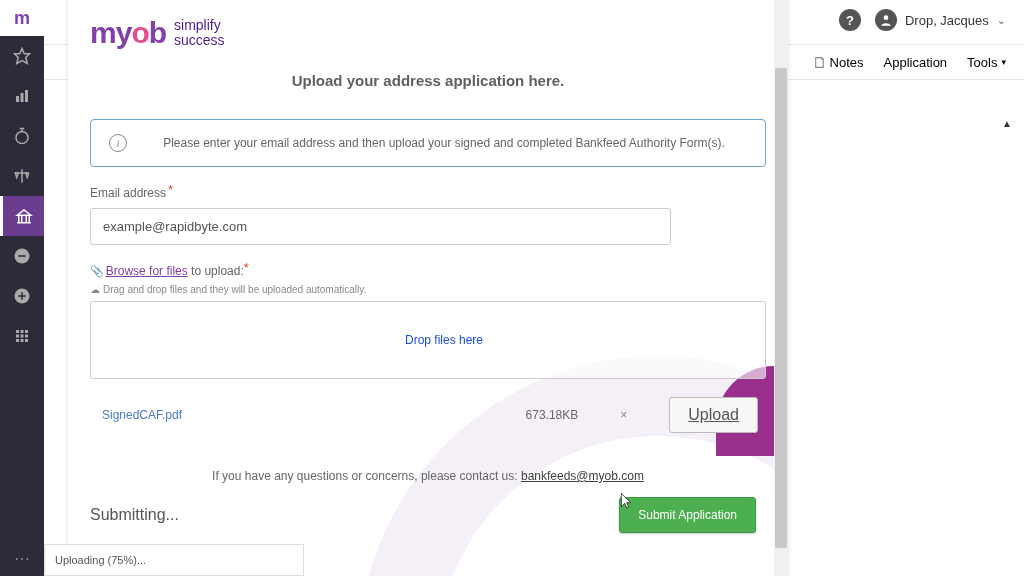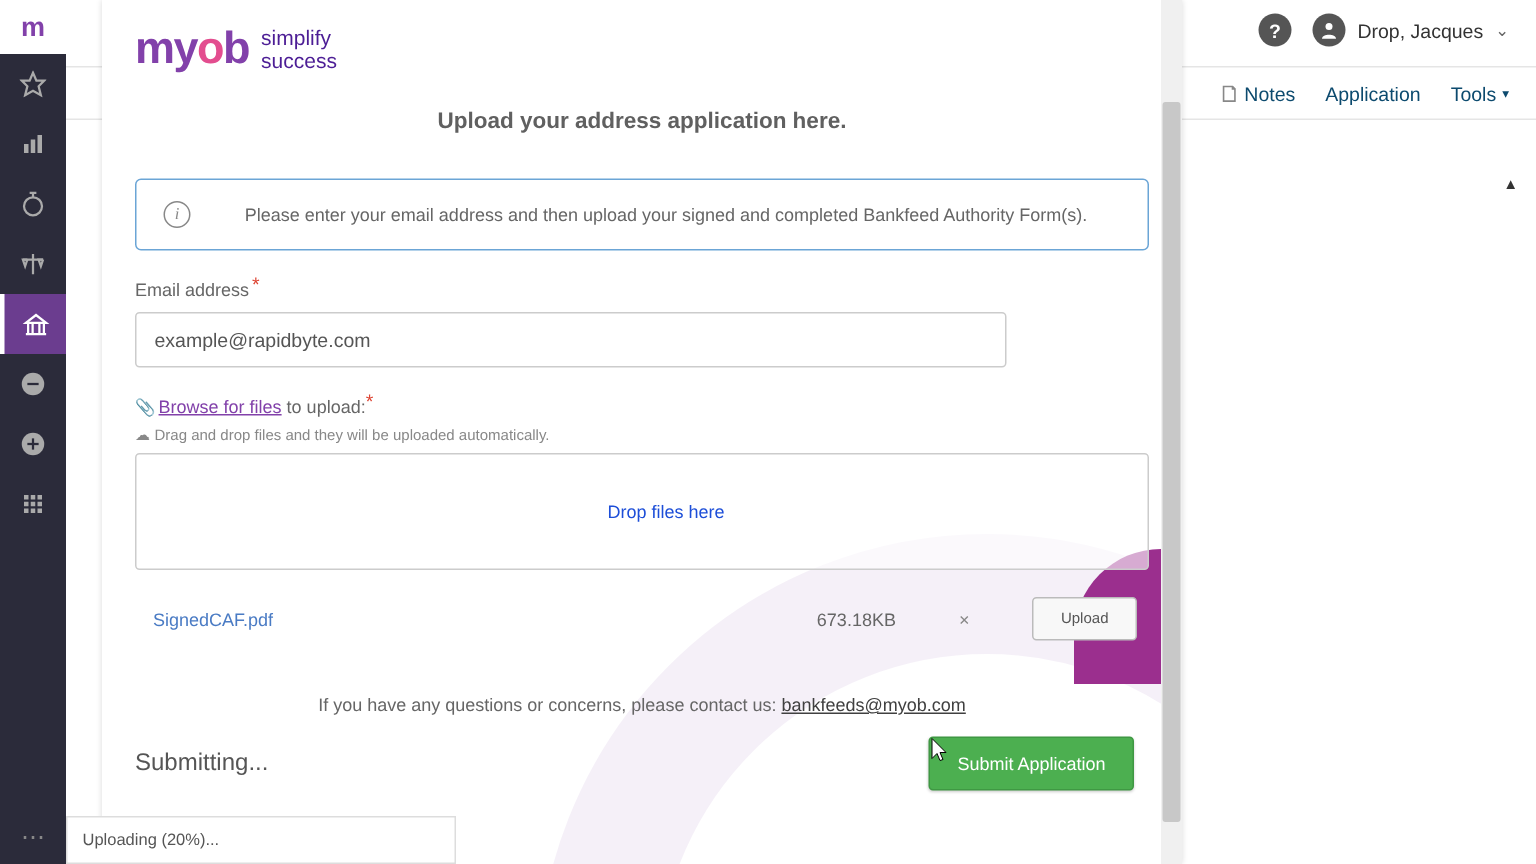--- a/index.html
+++ b/index.html
@@ -21,21 +21,21 @@
     .top-right-bar { position: absolute; top: 0; right: 0; height: 40px; display: flex; align-items: center; gap: 14px; padding-right: 18px; }
     .top-right-bar .help-icon { width: 22px; height: 22px; border-radius: 50%; background: #555; color: #fff; display: flex; align-items: center; justify-content: center; font-size: 13px; font-weight: bold; cursor: pointer; }
     .top-right-bar .user-section { display: flex; align-items: center; gap: 8px; cursor: pointer; }
     .top-right-bar .user-icon { width: 22px; height: 22px; border-radius: 50%; background: #555; display: flex; align-items: center; justify-content: center; }
     .top-right-bar .user-icon svg { width: 14px; height: 14px; fill: #fff; }
     .top-right-bar .user-name { font-size: 13px; color: #333; }
     .top-right-bar .chevron { font-size: 11px; color: #666; }
     
     
     .sub-tabs { position: absolute; top: 44px; right: 0; display: flex; gap: 20px; padding-right: 18px; align-items: center; height: 36px; border-top: 1px solid #e5e5e5; border-bottom: 1px solid #e5e5e5; width: 100%; justify-content: flex-end; }
-    .sub-tabs .tab { font-size: 13px; color: #0c4a6e; cursor: pointer; display: flex; align-items: center; gap: 4px; }
+    .sub-tabs .tab { font-size: 13px; color: #000000; cursor: pointer; display: flex; align-items: center; gap: 4px; }
     .sub-tabs .tab .note-icon { width: 13px; height: 13px; }
     
     
     .collapse-chevron { position: absolute; top: 118px; right: 12px; font-size: 10px; color: #333; cursor: pointer; }
     
     
     .content-scroll { position: absolute; top: 0; left: 68px; width: 720px; height: 100%; background: #fff; box-shadow: 0 0 4px rgba(0,0,0,0.15); overflow: hidden; }
     .scrollbar-track { position: absolute; right: 0; top: 0; width: 14px; height: 100%; background: #f0f0f0; }
     .scrollbar-thumb { position: absolute; right: 1px; top: 68px; width: 12px; height: 480px; background: #c8c8c8; border-radius: 2px; }
     
@@ -73,21 +73,21 @@
     .dd-hint .cloud { font-size: 10px; margin-right: 3px; }
     
     .drop-zone { border: 1px solid #ccc; border-radius: 3px; height: 78px; display: flex; align-items: center; justify-content: center; font-size: 12px; color: #1d4ed8; margin-bottom: 10px; background: rgba(255,255,255,0.6); padding-left: 32px; }
     
     
     .file-row { display: flex; align-items: center; padding: 8px 8px; font-size: 12px; gap: 12px; }
     .file-row .file-name { color: #4a7bc4; flex: 0 0 auto; padding-left: 4px; }
     .file-row .file-spacer { flex: 1; }
     .file-row .file-size { color: #666; margin-right: 30px; }
     .file-row .file-remove { color: #888; cursor: pointer; margin-right: 30px; font-size: 12px; }
-    .file-row .upload-btn { padding: 8px 18px; border: 1px solid #bbb; background: #f8f8f8; border-radius: 3px; font-size: 10px; cursor: pointer; color: #555; }
+    .file-row .upload-btn { padding: 8px 18px; border: 1px solid #bbb; background: #f8f8f8; border-radius: 3px; font-size: 16px; cursor: pointer; color: #555; text-decoration: underline; }
     
     
     .contact-line { text-align: center; font-size: 12px; color: #666; margin-top: 28px; margin-bottom: 8px; }
     .contact-line a { color: #404040; text-decoration: underline; }
     
     
     .submit-row { display: flex; align-items: center; margin-top: 14px; }
     .submitting-text { font-size: 16px; color: #555; font-weight: 400; margin-right: -107px;}
     .submit-spacer { flex: 1; }
     .submit-btn { padding: 10px 18px; background: #4caf50; color: #fff; border: 1px solid #3f9843; border-radius: 3px; font-size: 12px; cursor: pointer; position: relative; box-shadow: 0 1px 2px rgba(0,0,0,0.2); margin-right: 10px; }
@@ -267,15 +267,15 @@
       
       <div class="cursor-pointer">
         <svg viewBox="0 0 24 30">
             <path d="M5 2 L5 22 L10 17 L13 24 L16 23 L13 16 L19 16 Z" fill="#fff" stroke="#000" stroke-width="1"></path>
           </svg>
       </div>
     </div>
   </div>
 
   <div class="status-bar">
-    <span>Uploading (20%)...</span>
+    <span>Uploading (75%)...</span>
   </div>
 </div>
 
 </body></html>

